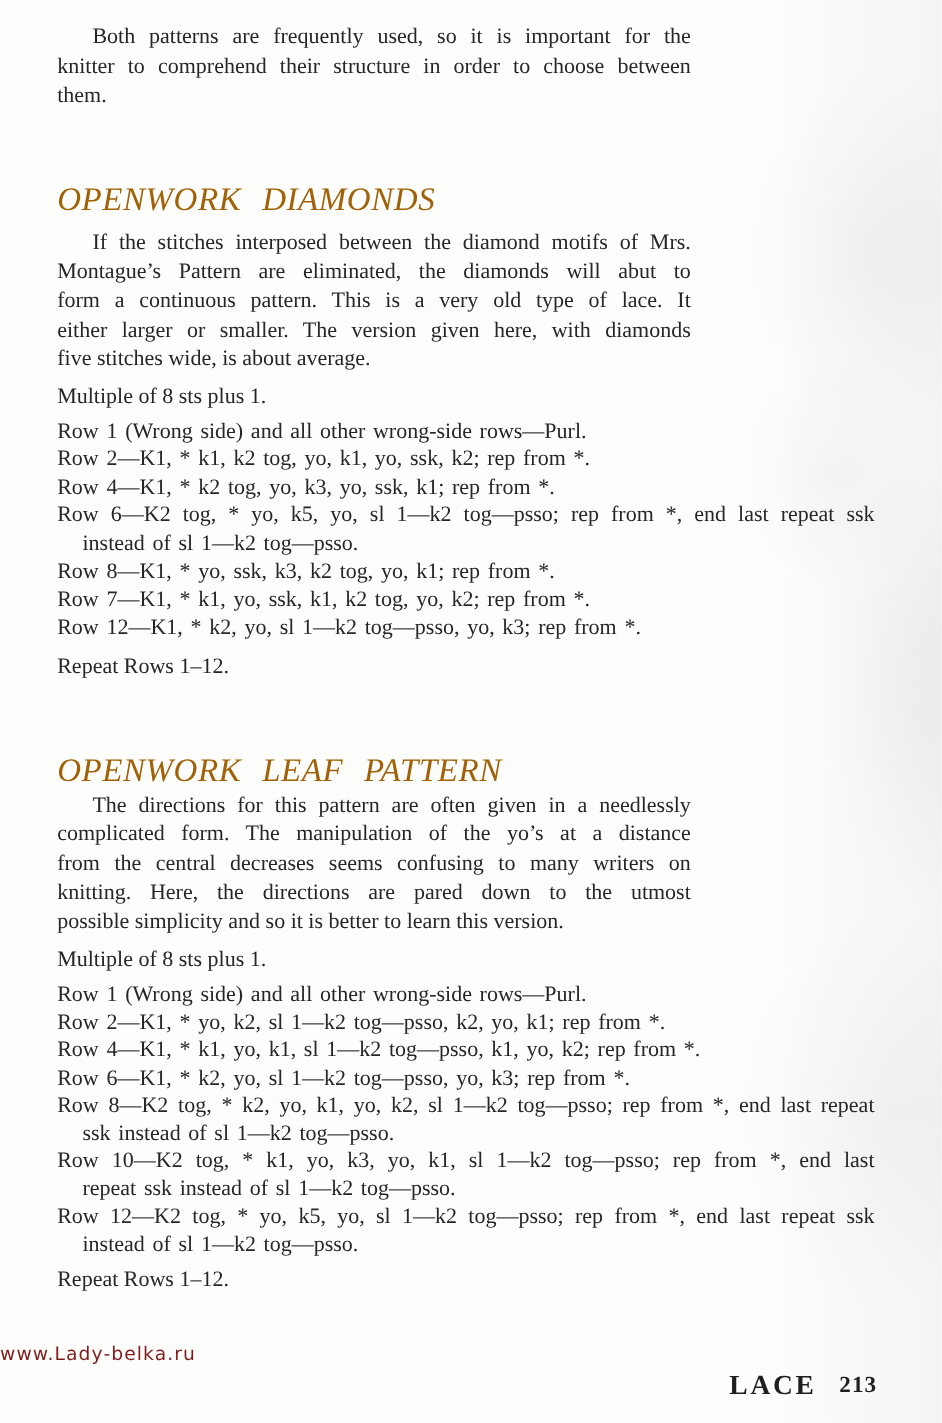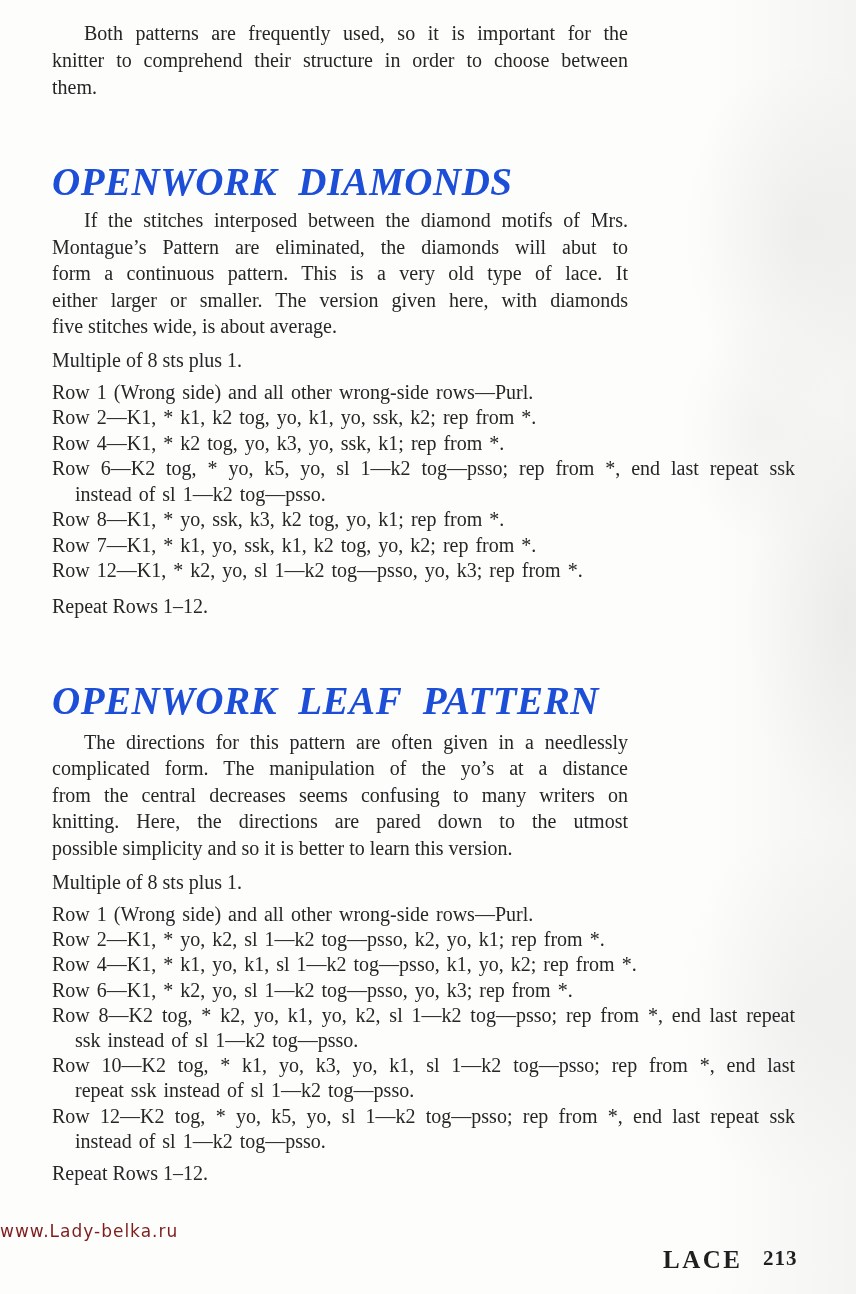--- a/index.html
+++ b/index.html
@@ -23,28 +23,28 @@
   }
   .page-body {
     position: absolute; top: 20px; left: 52px; width: 743px;
   }
   .para { width: 576px; font-size: 20px; line-height: 26.5px; }
   .intro-para { line-height: 27px; }
   .line { white-space: nowrap; }
   .para .j { white-space: normal; text-align: justify; text-align-last: justify; }
   .indent { text-indent: 32px; }
   .heading {
-    font-size: 39px; line-height: 30px; font-weight: bold; font-style: italic;
-    letter-spacing: 0.5px; word-spacing: 11px; color: #1d4ed8;
+    font-size: 30px; line-height: 30px; font-weight: normal; font-style: italic;
+    letter-spacing: 0.5px; word-spacing: 11px; color: #a16207;
     white-space: nowrap;
   }
   .heading-1 { margin-top: 66px; }
   .heading-2 { margin-top: 68px; }
   .para-after-heading { margin-top: 10px; }
-  .para-after-heading-2 { margin-top: 13px; }
+  .para-after-heading-2 { margin-top: 3px; }
   .center-note {
     width: 576px; text-align: left; font-size: 20px; line-height: 24px;
   }
   .multiple-note-1 { margin-top: 8px; }
   .multiple-note-2 { margin-top: 9px; }
   .repeat-note-1 { margin-top: 10px; }
   .repeat-note-2 { margin-top: 7px; }
   .rows { width: 743px; font-size: 20px; margin-top: 8px; }
   .rows-1 { line-height: 25.5px; }
   .rows-2 { line-height: 25.2px; }

